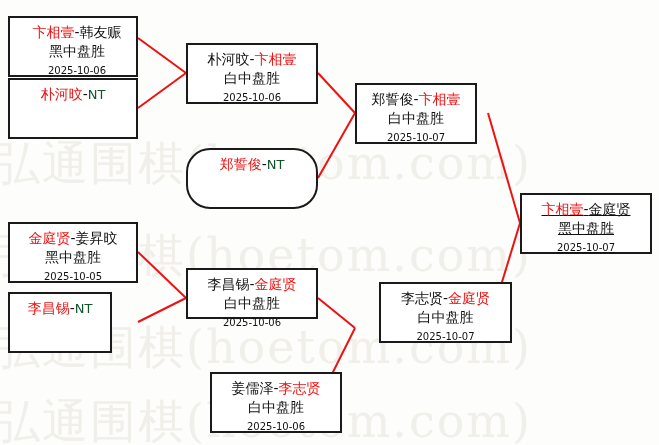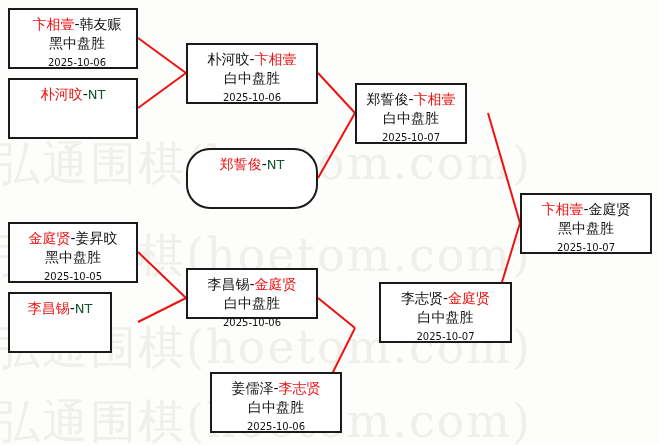--- a/index.html
+++ b/index.html
@@ -108,21 +108,21 @@
       <line x1="318" y1="178" x2="355" y2="113"></line>
       <line x1="138" y1="252" x2="186" y2="298"></line>
       <line x1="138" y1="322" x2="186" y2="298"></line>
       <line x1="318" y1="298" x2="355" y2="328"></line>
       <line x1="318" y1="402" x2="355" y2="328"></line>
       <line x1="488" y1="113" x2="520" y2="223"></line>
       <line x1="488" y1="328" x2="520" y2="223"></line>
     </svg>
 
   <div id="boxes-layer">
-      <div class="match-box" style="left: 8px; top: 8px; width: 130px; height: 61px; padding-left: 8px;">
+      <div class="match-box" style="left: 8px; top: 16px; width: 130px; height: 61px; padding-left: 8px;">
         <div class="players"><span class="p-win">卞相壹</span><span class="dash">-</span><span class="p-lose">韩友赈</span></div>
         <div class="result">黑中盘胜</div>
         <div class="date">2025-10-06</div>
       </div>
       <div class="match-box" style="left: 8px; top: 78px; width: 130px; height: 61px;">
         <div class="players"><span class="p-win">朴河旼</span><span class="dash">-</span><span class="nt">NT</span></div>
       </div>
       <div class="match-box" style="left: 8px; top: 222px; width: 130px; height: 61px;">
         <div class="players"><span class="p-win">金庭贤</span><span class="dash">-</span><span class="p-lose">姜昇旼</span></div>
         <div class="result">黑中盘胜</div>
@@ -142,30 +142,30 @@
       <div class="match-box" style="left: 186px; top: 268px; width: 132px; height: 51px;">
         <div class="players"><span class="p-lose">李昌锡</span><span class="dash">-</span><span class="p-win">金庭贤</span></div>
         <div class="result">白中盘胜</div>
         <div class="date">2025-10-06</div>
       </div>
       <div class="match-box" style="left: 186px; top: 372px; width: 132px; height: 61px; margin-left: 24px;">
         <div class="players"><span class="p-lose">姜儒泽</span><span class="dash">-</span><span class="p-win">李志贤</span></div>
         <div class="result">白中盘胜</div>
         <div class="date">2025-10-06</div>
       </div>
-      <div class="match-box" style="left: 355px; top: 83px; width: 112px; height: 61px;">
+      <div class="match-box" style="left: 355px; top: 83px; width: 122px; height: 61px;">
         <div class="players"><span class="p-lose">郑誓俊</span><span class="dash">-</span><span class="p-win">卞相壹</span></div>
         <div class="result">白中盘胜</div>
         <div class="date">2025-10-07</div>
       </div>
       <div class="match-box" style="left: 355px; top: 282px; width: 133px; height: 61px; margin-left: 24px;">
         <div class="players"><span class="p-lose">李志贤</span><span class="dash">-</span><span class="p-win">金庭贤</span></div>
         <div class="result">白中盘胜</div>
         <div class="date">2025-10-07</div>
       </div>
-      <div class="match-box" style="left: 520px; top: 193px; width: 132px; height: 61px;">
+      <div class="match-box" style="left: 520px; top: 193px; width: 132px; height: 61px; text-decoration: underline;">
         <div class="players"><span class="p-win">卞相壹</span><span class="dash">-</span><span class="p-lose">金庭贤</span></div>
         <div class="result">黑中盘胜</div>
         <div class="date">2025-10-07</div>
       </div>
     </div>
 
 </div>
 
 </body></html>

